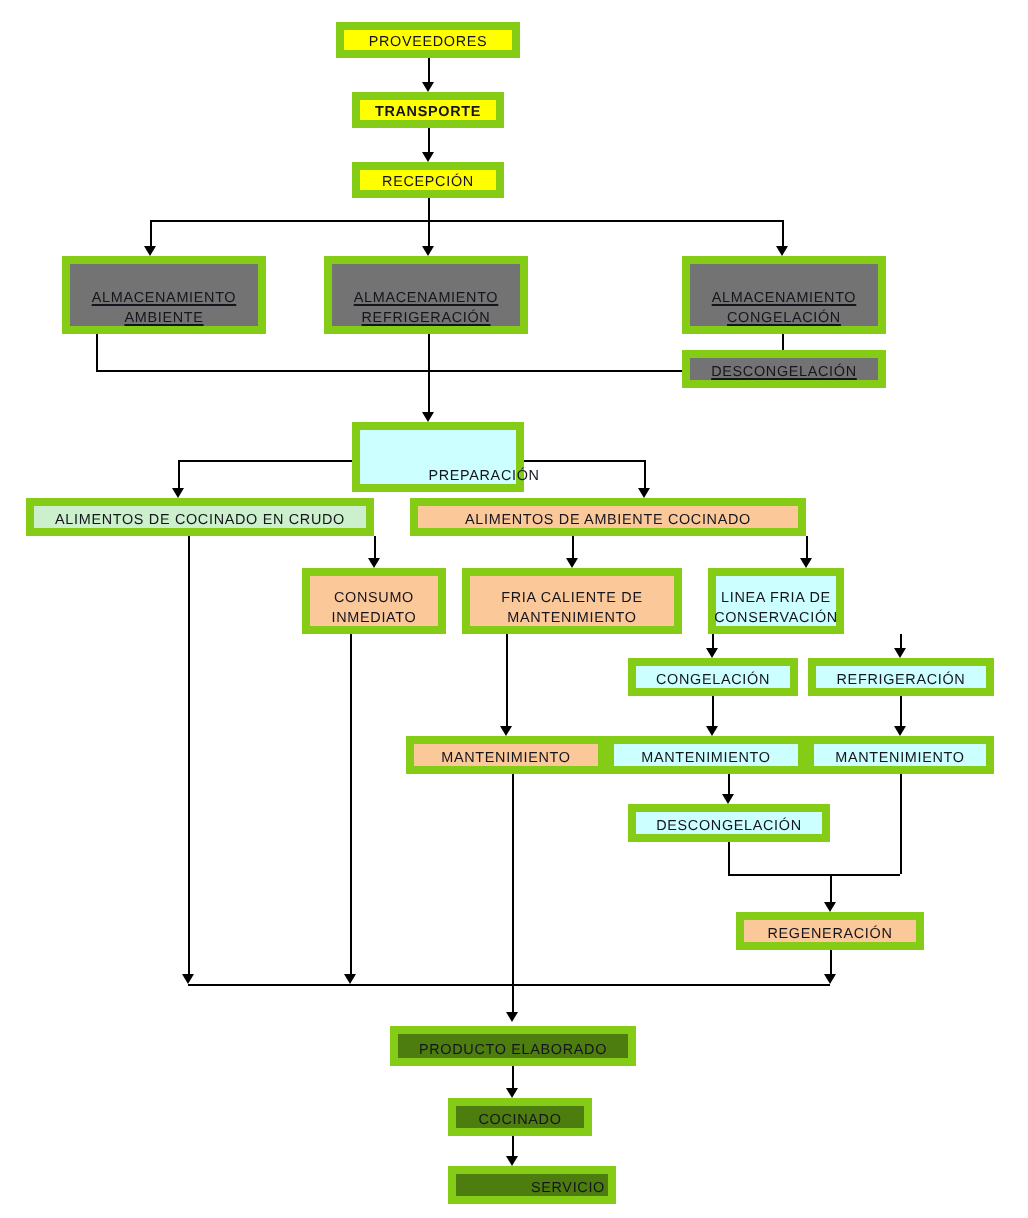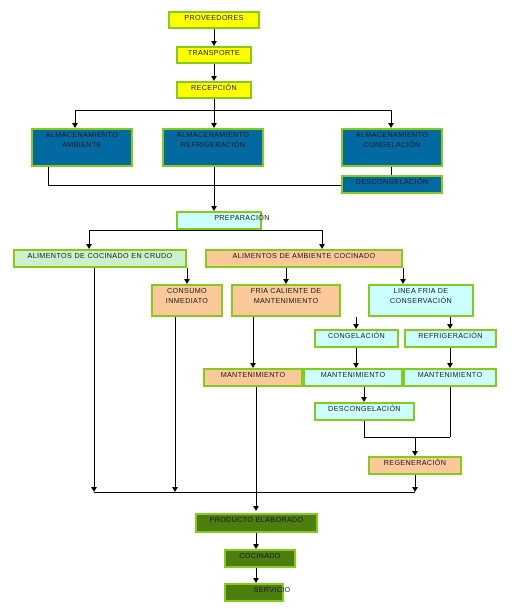--- a/index.html
+++ b/index.html
@@ -1,35 +1,35 @@
 <!DOCTYPE html>
 <html><head>
 <meta charset="utf-8">
 <style>
   html,body{margin:0;padding:0;background:#ffffff;}
   body{font-family:"Liberation Sans", sans-serif;}
   #canvas{position:relative;width:514px;height:609px;background:#ffffff;overflow:hidden;}
   .node{
     position:absolute;
     box-sizing:border-box;
-    border:2px solid #84cc16;
+    border:4px solid #84cc16;
     display:flex;
-    align-items:flex-start;
+    align-items:flex-end;
     justify-content:center;
     text-align:center;
     font-size:7.2px;
     line-height:9.5px;
     letter-spacing:0.35px;
     color:#15151e;
     font-family:"Liberation Sans", sans-serif;
     white-space:pre-line;
     padding:0 2px;
   }
   .c-yellow{background:#ffff00;}
-  .c-blue{background:#0369a1;}
+  .c-blue{background:#737373;text-decoration:underline;}
   .c-cyan{background:#ccffff;}
   .c-green{background:#ccf0cc;}
   .c-orange{background:#fbc89a;}
   .c-pink{background:#4d7c0f;}
   .edge{position:absolute;background:#000000;}
   .edge.h{height:1px;}
   .edge.v{width:1px;}
   .arrow{
     position:absolute;
     width:0;height:0;
@@ -100,42 +100,42 @@
       <div class="arrow" style="left: 411.5px; top: 451px;"></div>
       <div class="arrow" style="left: 90.5px; top: 487px;"></div>
       <div class="arrow" style="left: 171.5px; top: 487px;"></div>
       <div class="arrow" style="left: 411.5px; top: 487px;"></div>
       <div class="arrow" style="left: 252.5px; top: 506px;"></div>
       <div class="arrow" style="left: 252.5px; top: 544px;"></div>
       <div class="arrow" style="left: 252.5px; top: 578px;"></div>
     </div>
   <div id="node-layer">
       <div class="node c-yellow" style="left: 168px; top: 11px; width: 92px; height: 18px;"><span>PROVEEDORES</span></div>
-      <div class="node c-yellow" style="left: 176px; top: 46px; width: 76px; height: 18px;"><span>TRANSPORTE</span></div>
+      <div class="node c-yellow" style="left: 176px; top: 46px; width: 76px; height: 18px; font-weight: bold;"><span>TRANSPORTE</span></div>
       <div class="node c-yellow" style="left: 176px; top: 81px; width: 76px; height: 18px;"><span>RECEPCIÓN</span></div>
       <div class="node c-blue" style="left: 31px; top: 128px; width: 102px; height: 39px;"><span>ALMACENAMIENTO
 AMBIENTE</span></div>
       <div class="node c-blue" style="left: 162px; top: 128px; width: 102px; height: 39px;"><span>ALMACENAMIENTO
 REFRIGERACIÓN</span></div>
       <div class="node c-blue" style="left: 341px; top: 128px; width: 102px; height: 39px;"><span>ALMACENAMIENTO
 CONGELACIÓN</span></div>
       <div class="node c-blue" style="left: 341px; top: 175px; width: 102px; height: 19px;"><span>DESCONGELACIÓN</span></div>
-      <div class="node c-cyan" style="left: 176px; top: 211px; width: 86px; height: 19px; padding-left: 48px;"><span>PREPARACIÓN</span></div>
+      <div class="node c-cyan" style="left: 176px; top: 211px; width: 86px; height: 35px; padding-left: 48px;"><span>PREPARACIÓN</span></div>
       <div class="node c-green" style="left: 13px; top: 249px; width: 174px; height: 19px;"><span>ALIMENTOS DE COCINADO EN CRUDO</span></div>
       <div class="node c-orange" style="left: 205px; top: 249px; width: 198px; height: 19px;"><span>ALIMENTOS DE AMBIENTE COCINADO</span></div>
       <div class="node c-orange" style="left: 151px; top: 284px; width: 72px; height: 33px;"><span>CONSUMO
 INMEDIATO</span></div>
       <div class="node c-orange" style="left: 231px; top: 284px; width: 110px; height: 33px;"><span>FRIA CALIENTE DE
 MANTENIMIENTO</span></div>
-      <div class="node c-cyan" style="left: 368px; top: 284px; width: 106px; height: 33px;"><span>LINEA FRIA DE
+      <div class="node c-cyan" style="left: 354px; top: 284px; width: 68px; height: 33px;"><span>LINEA FRIA DE
 CONSERVACIÓN</span></div>
       <div class="node c-cyan" style="left: 314px; top: 329px; width: 85px; height: 19px;"><span>CONGELACIÓN</span></div>
       <div class="node c-cyan" style="left: 404px; top: 329px; width: 93px; height: 19px;"><span>REFRIGERACIÓN</span></div>
       <div class="node c-orange" style="left: 203px; top: 368px; width: 100px; height: 19px;"><span>MANTENIMIENTO</span></div>
       <div class="node c-cyan" style="left: 303px; top: 368px; width: 100px; height: 19px;"><span>MANTENIMIENTO</span></div>
       <div class="node c-cyan" style="left: 403px; top: 368px; width: 94px; height: 19px;"><span>MANTENIMIENTO</span></div>
       <div class="node c-cyan" style="left: 314px; top: 402px; width: 101px; height: 19px;"><span>DESCONGELACIÓN</span></div>
       <div class="node c-orange" style="left: 368px; top: 456px; width: 94px; height: 19px;"><span>REGENERACIÓN</span></div>
       <div class="node c-pink" style="left: 195px; top: 513px; width: 123px; height: 20px;"><span>PRODUCTO ELABORADO</span></div>
       <div class="node c-pink" style="left: 224px; top: 549px; width: 72px; height: 19px;"><span>COCINADO</span></div>
-      <div class="node c-pink" style="left: 224px; top: 583px; width: 60px; height: 19px; padding-left: 38px;"><span>SERVICIO</span></div>
+      <div class="node c-pink" style="left: 224px; top: 583px; width: 84px; height: 19px; padding-left: 38px;"><span>SERVICIO</span></div>
     </div>
 </div>
 
 </body></html>

